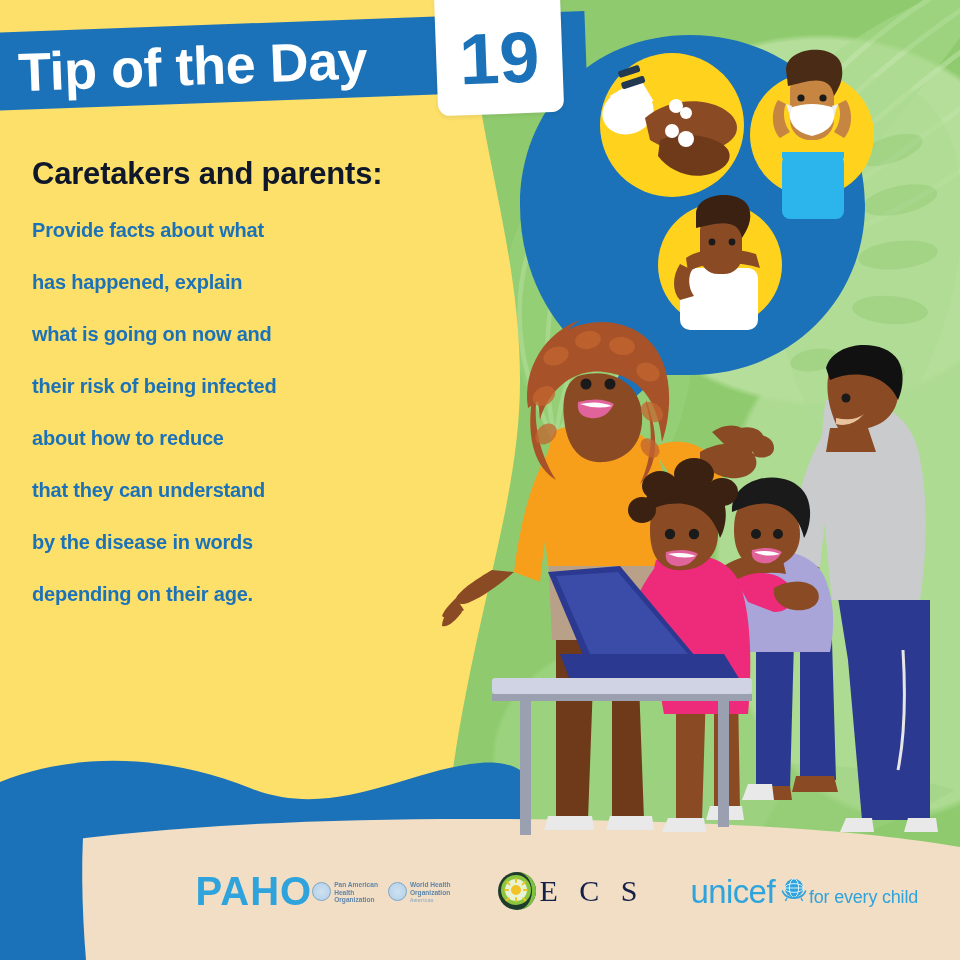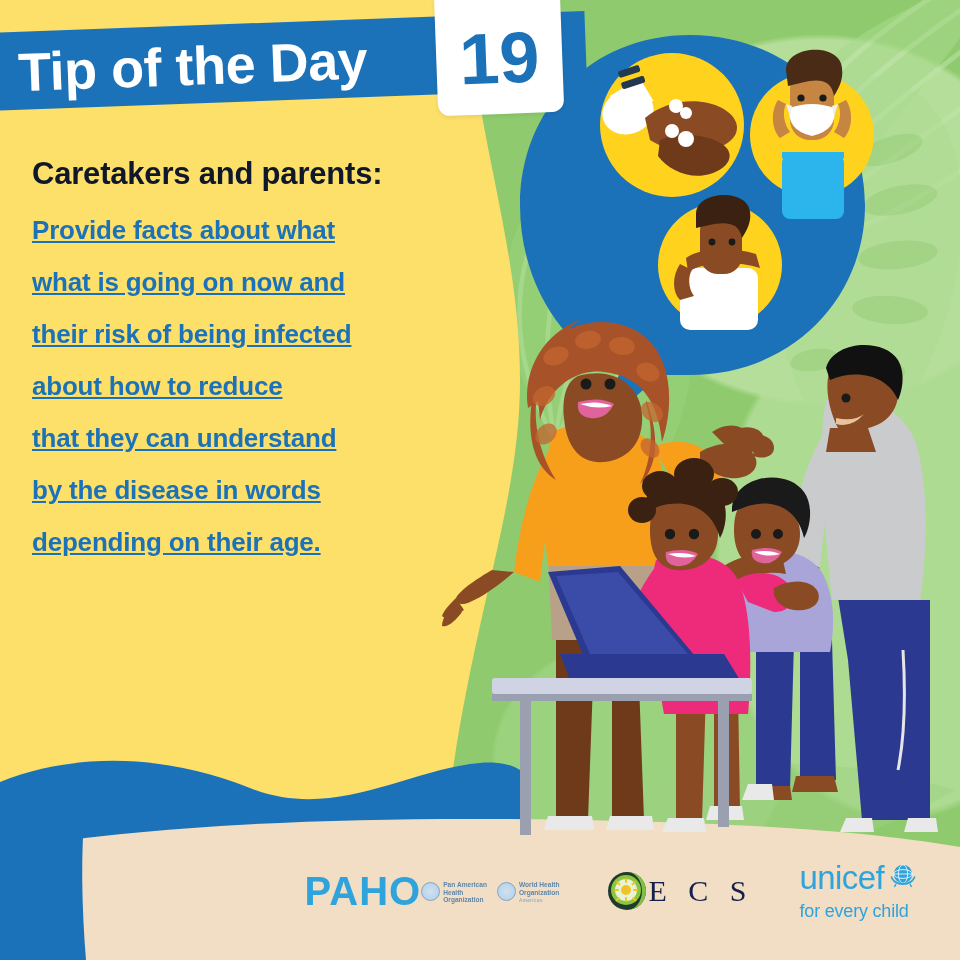--- a/index.html
+++ b/index.html
@@ -58,22 +58,22 @@
 
   
   .tip-body{
     position:absolute;left:32px;top:148px;width:470px;z-index:10;
   }
   .tip-lead{
     color:#0f172a;font-size:31px;font-weight:bold;line-height:52px;
     margin:0 0 4px 0;letter-spacing:-0.2px;
   }
   .tip-text{
-    color:#1C72B8;font-size:26px;font-weight:bold;line-height:52px;
-    margin:0;letter-spacing:-0.2px;text-decoration:underline;
+    color:#1C72B8;font-size:20px;font-weight:bold;line-height:52px;
+    margin:0;letter-spacing:-0.2px;
   }
   .tip-text span{display:block;}
 
   
   .logos{
     position:absolute;left:0;right:0;bottom:26px;height:86px;z-index:20;
     display:flex;align-items:center;justify-content:flex-end;
     gap:46px;padding-right:42px;box-sizing:border-box;
   }
   .logo-paho{display:flex;flex-direction:row;align-items:center;}
@@ -83,21 +83,21 @@
   .paho-seal{width:17px;height:17px;border-radius:50%;border:1.2px solid #7CA6C9;
      background:radial-gradient(circle at 50% 50%, #cfe2f0 0%, #b9d4ea 70%);flex:none;margin-top:1px;}
   .paho-lines{font-size:6.6px;line-height:7.6px;color:#5E86AB;white-space:nowrap;font-weight:bold;}
   .paho-rule{font-size:4.6px;color:#8FAFC9;letter-spacing:.4px;margin-top:1px;}
 
   .logo-ecs{display:flex;align-items:center;gap:1px;}
   .ecs-mark{position:relative;width:42px;height:42px;}
   .ecs-word{color:#16214B;font-size:30px;letter-spacing:7px;
      font-family:"Liberation Serif", serif;line-height:1;}
 
-  .logo-unicef{display:flex;flex-direction:column;align-items:flex-start;}
+  .logo-unicef{display:flex;flex-direction:row;align-items:flex-end;}
   .unicef-top{display:flex;align-items:center;gap:4px;}
   .unicef-word{color:#2EA3DC;font-size:33px;line-height:1;letter-spacing:-0.6px;}
   .unicef-rule{height:1.5px;background:#9ED4EE;margin:3px 0 3px 0;}
   .unicef-tag{color:#2EA3DC;font-size:18px;line-height:1.1;letter-spacing:-0.2px;}
 
   
   .illustration{position:absolute;left:0;top:0;width:960px;height:960px;z-index:12;pointer-events:none;}
   .bubble-layer{position:absolute;left:0;top:0;width:960px;height:960px;z-index:5;}
 </style>
 </head>
@@ -338,20 +338,21 @@
 
   <div class="day-badge"></div>
   <div class="header-band"></div>
   <div class="header-title">Tip of the Day</div>
   <div class="day-number">19</div>
 
   <div class="tip-body">
     <p class="tip-lead">Caretakers and parents:</p>
     <p class="tip-text">
       <span>Provide facts about what</span>
+      <span>has happened, explain</span>
       <span>what is going on now and</span>
       <span>their risk of being infected</span>
       <span>about how to reduce</span>
       <span>that they can understand</span>
       <span>by the disease in words</span>
       <span>depending on their age.</span>
     </p>
   </div>
 
   <div class="logos">

